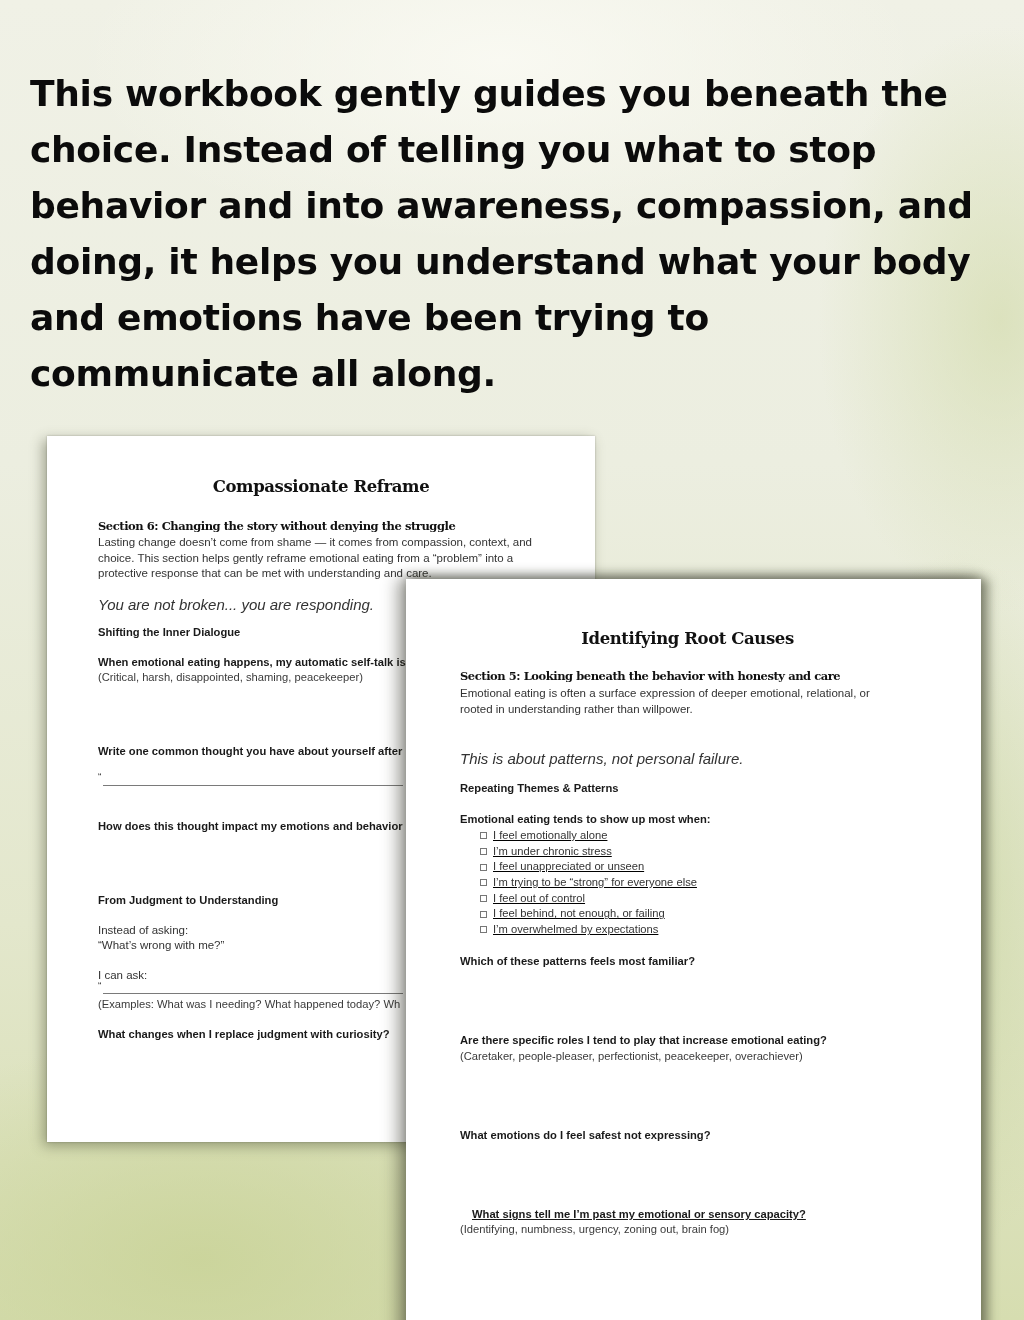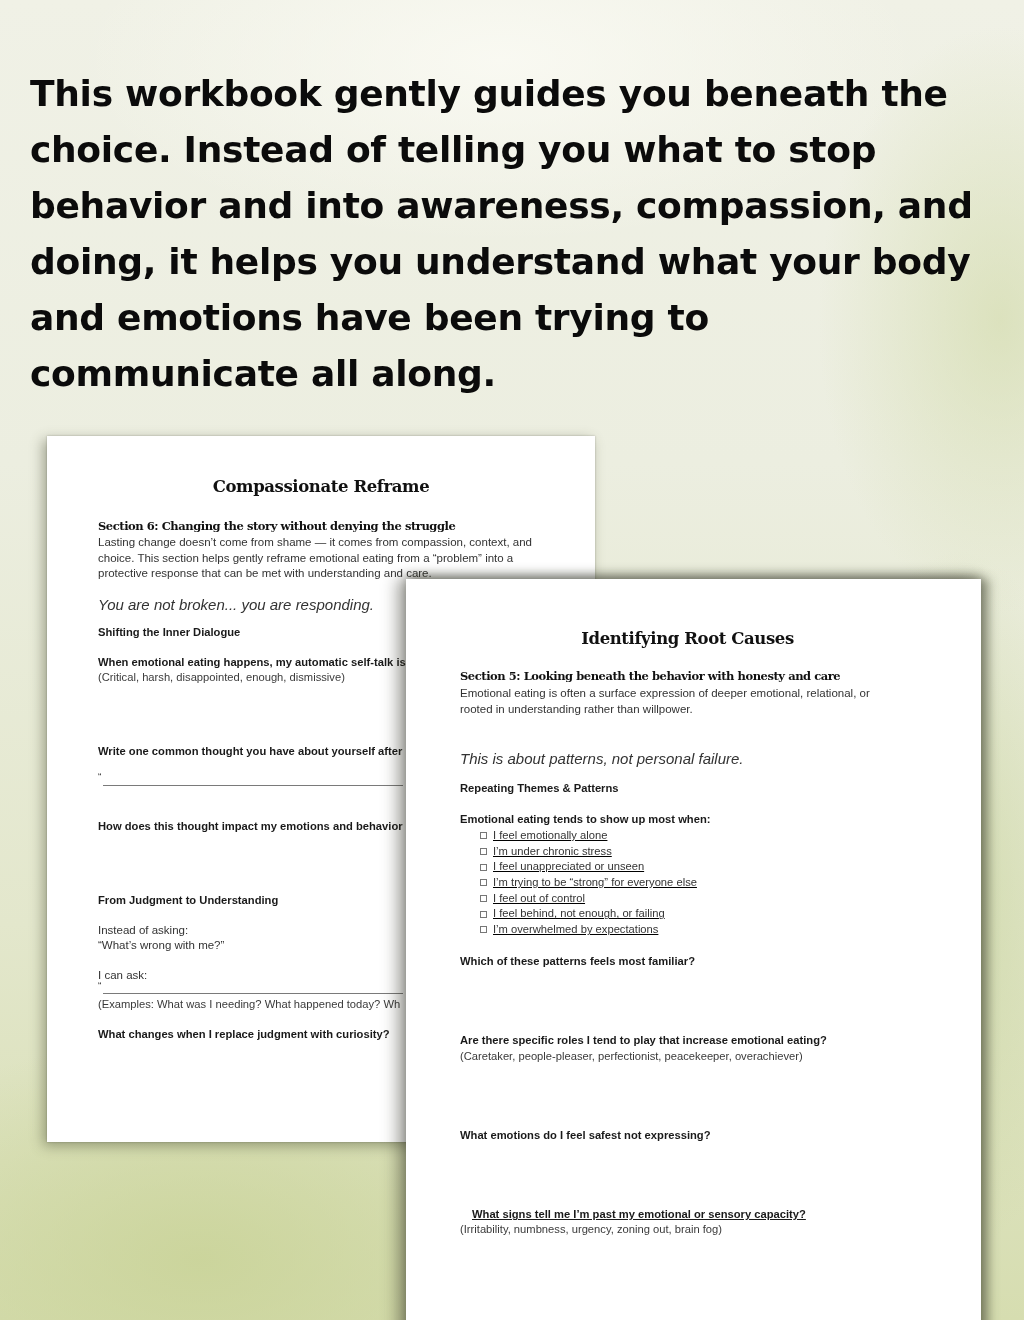--- a/index.html
+++ b/index.html
@@ -79,21 +79,21 @@
   <div class="abs title" style="left:0; width:548px; text-align:center; top:41px;">Compassionate Reframe</div>
   <div class="abs sec" style="left:51px; top:83px;">Section 6: Changing the story without denying the struggle</div>
   <div class="abs body" style="left:51px; top:99px;">
     <div>Lasting change doesn’t come from shame — it comes from compassion, context, and</div>
     <div>choice. This section helps gently reframe emotional eating from a “problem” into a</div>
     <div>protective response that can be met with understanding and care.</div>
   </div>
   <div class="abs it" style="left:51px; top:160px;">You are not broken... you are responding.</div>
   <div class="abs q" style="left:51px; top:190px;">Shifting the Inner Dialogue</div>
   <div class="abs q" style="left:51px; top:220px;">When emotional eating happens, my automatic self-talk is</div>
-  <div class="abs hint" style="left:51px; top:235px;">(Critical, harsh, disappointed, enough, dismissive)</div>
+  <div class="abs hint" style="left:51px; top:235px;">(Critical, harsh, disappointed, shaming, peacekeeper)</div>
   <div class="abs q" style="left:51px; top:309px;">Write one common thought you have about yourself after</div>
   <div class="abs quote-mark" style="left:51px; top:336px;">“</div>
   <div class="line" style="left:56px; top:349px; width:300px;"></div>
   <div class="abs q" style="left:51px; top:384px;">How does this thought impact my emotions and behavior a</div>
   <div class="abs q" style="left:51px; top:458px;">From Judgment to Understanding</div>
   <div class="abs body" style="left:51px; top:487px;">Instead of asking:</div>
   <div class="abs body" style="left:51px; top:502px;">“What’s wrong with me?”</div>
   <div class="abs body" style="left:51px; top:532px;">I can ask:</div>
   <div class="abs quote-mark" style="left:51px; top:545px;">“</div>
   <div class="line" style="left:56px; top:557px; width:300px;"></div>
@@ -139,14 +139,14 @@
     <li class="check-item">
         <span class="box"></span>
         <span>I’m overwhelmed by expectations</span>
       </li>
   </ul>
   <div class="abs q" style="left:54px; top:376px;">Which of these patterns feels most familiar?</div>
   <div class="abs q" style="left:54px; top:455px;">Are there specific roles I tend to play that increase emotional eating?</div>
   <div class="abs hint" style="left:54px; top:471px;">(Caretaker, people-pleaser, perfectionist, peacekeeper, overachiever)</div>
   <div class="abs q" style="left:54px; top:550px;">What emotions do I feel safest not expressing?</div>
   <div class="abs q" style="left:66px; top:629px;text-decoration:underline;">What signs tell me I’m past my emotional or sensory capacity?</div>
-  <div class="abs hint" style="left:54px; top:644px;">(Irritability, numbness, urgency, zoning out, brain fog)</div>
+  <div class="abs hint" style="left:54px; top:644px;">(Identifying, numbness, urgency, zoning out, brain fog)</div>
 </div>
 
 </body></html>

